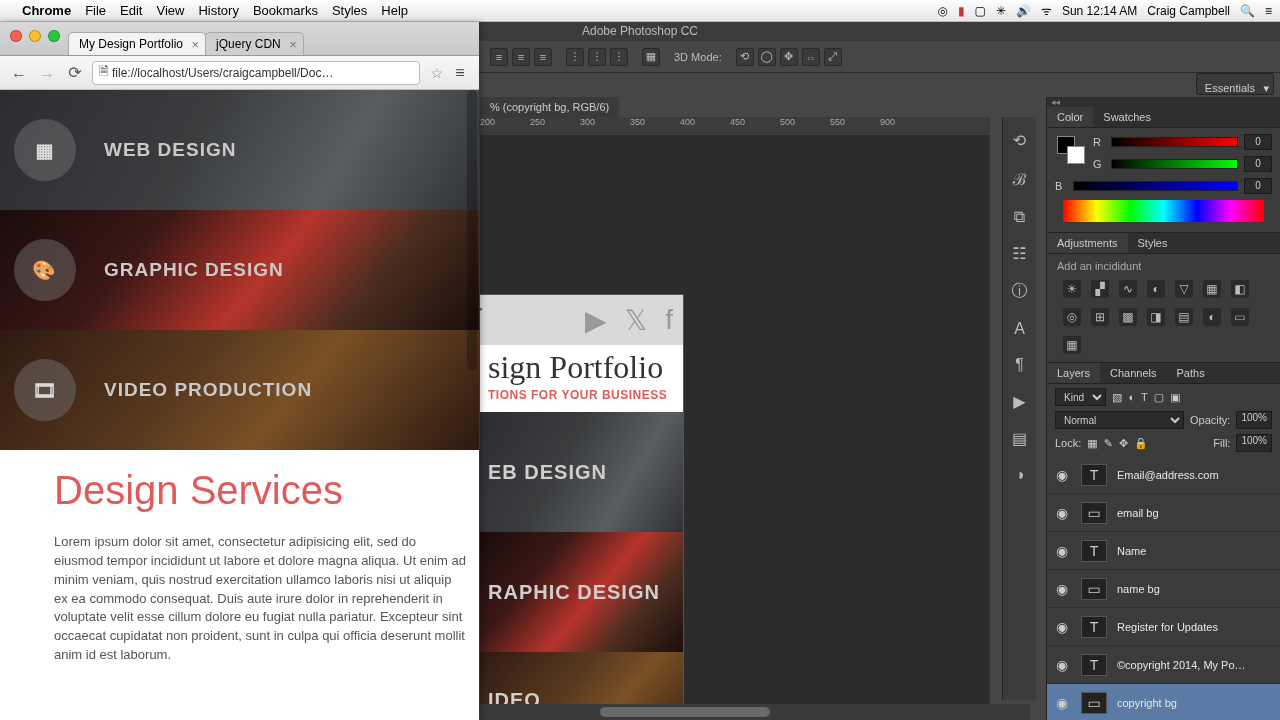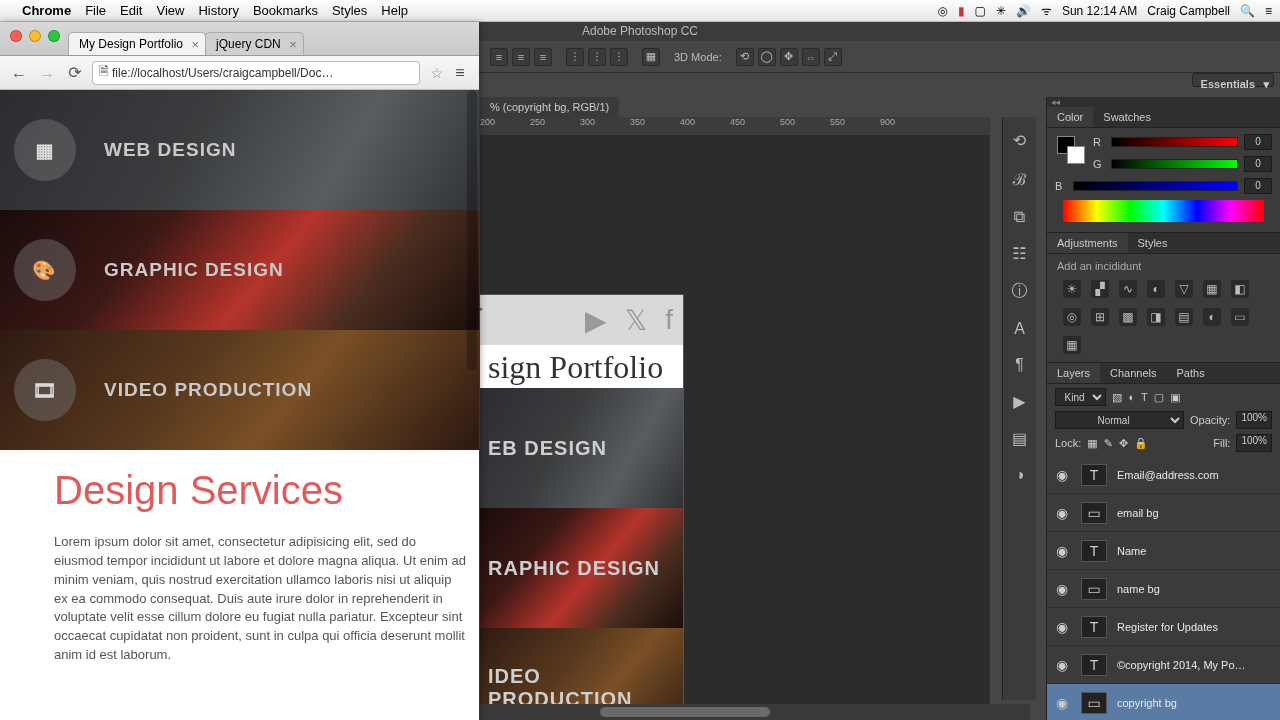--- a/index.html
+++ b/index.html
@@ -43,21 +43,21 @@
   
   .resize-handle { position:absolute; top:300px; left:473px; width:18px; height:14px; z-index:6; color:#000; font-size:12px; }
   .resize-handle::before{content:"↔"; font-weight:bold;}
 
   
   .ps { position:absolute; top:22px; left:0; width:1280px; height:698px; background:#464646; z-index:1; }
   .ps-titlebar { height:19px; background:#3b3b3b; color:#bbb; font-size:12px; text-align:center; line-height:19px; }
   .ps-options { height:32px; background:#464646; border-bottom:1px solid #2a2a2a; display:flex; align-items:center; padding-left:490px; gap:14px; color:#bbb; font-size:11px; }
   .ps-options .btn { width:18px; height:18px; background:#3a3a3a; border:1px solid #2a2a2a; border-radius:2px; display:flex; align-items:center; justify-content:center; }
   .ps-options .group { display:flex; gap:4px; }
-  .ps-workspace { position:absolute; top:51px; right:6px; height:14px; background:#3a3a3a; border:1px solid #222; border-radius:3px; padding:8px 18px 0 8px; font-size:11px; color:#ccc; display:flex; align-items:center;font-weight:bold; }
+  .ps-workspace { position:absolute; top:51px; right:6px; height:22px; background:#3a3a3a; border:1px solid #222; border-radius:3px; padding:8px 18px 0 8px; font-size:11px; color:#ccc; display:flex; align-items:center; }
   .ps-workspace::after{content:"▾"; position:absolute; right:4px;}
   .ps-doc-tab { position:absolute; top:75px; left:480px; height:20px; background:#3a3a3a; color:#ccc; font-size:11px; padding:0 10px; display:flex; align-items:center; }
   .ps-ruler-h { position:absolute; top:95px; left:0; right:290px; height:18px; background:#3c3c3c; color:#aaa; font-size:9px; display:flex; align-items:flex-start; padding-left:480px; overflow:hidden; }
   .ps-ruler-h span { width:50px; display:inline-block; text-align:left; }
 
   .ps-canvas { position:absolute; top:113px; left:480px; width:510px; height:575px; background:#2c2c2c; overflow:hidden; }
   .canvas-content { position:absolute; top:160px; left:0; width:203px; background:#fff; box-shadow:0 0 0 1px #555; }
   .social-bar { height:50px; background:#d9d9d9; display:flex; align-items:center; justify-content:flex-end; gap:18px; padding-right:10px; color:#999; font-size:28px; }
   .canv-title { padding:4px 0 2px 8px; font-family:Georgia,serif; font-size:32px; color:#333; }
   .canv-sub { padding:0 0 10px 8px; font-size:12px; font-weight:600; color:#e15a5a; letter-spacing:.5px; }
@@ -83,21 +83,21 @@
   .color-spectrum { height:22px; margin:0 8px 6px 8px; background:linear-gradient(to right,#f00,#ff0,#0f0,#0ff,#00f,#f0f,#f00); }
 
   .adj-panel { border-top:1px solid #222; }
   .adj-panel .hint { padding:6px 10px; color:#aaa; }
   .adj-icons { display:flex; flex-wrap:wrap; gap:10px; padding:2px 16px 8px 16px; }
   .adj-icons span { width:18px; height:18px; background:#2a2a2a; border-radius:2px; display:flex; align-items:center; justify-content:center; font-size:12px; color:#bbb; }
 
   .layers-panel { flex:1; border-top:1px solid #222; display:flex; flex-direction:column; }
   .layer-controls { padding:4px 8px; display:flex; flex-direction:column; gap:5px; }
   .lc-row { display:flex; align-items:center; gap:6px; }
-  .lc-row select,.lc-row .field { background:#2a2a2a; border:1px solid #1a1a1a; color:#ccc; font-size:10px; height:18px; padding:0 4px;text-align:center; }
+  .lc-row select,.lc-row .field { background:#2a2a2a; border:1px solid #1a1a1a; color:#ccc; font-size:10px; height:18px; padding:0 4px; }
   .lc-row .spacer{flex:1}
   .layer-list { flex:1; overflow:auto; }
   .layer-row { display:flex; align-items:center; height:38px; border-bottom:1px solid #2e2e2e; padding:0 6px; gap:10px; }
   .layer-row.selected { background:#5a7ba3; }
   .eye { font-size:14px; color:#ccc; width:18px; text-align:center; }
   .thumb { width:26px; height:22px; background:#222; border:1px solid #555; display:flex; align-items:center; justify-content:center; font-size:14px; color:#ccc; }
   .layer-name { font-size:11px; color:#e8e8e8; white-space:nowrap; overflow:hidden; text-overflow:ellipsis; }
 
   
   .ps-hscroll { position:absolute; bottom:0; left:480px; right:250px; height:16px; background:#3a3a3a; display:flex; align-items:center; }
@@ -152,41 +152,42 @@
       <div class="btn">⟲</div>
       <div class="btn">◯</div>
       <div class="btn">✥</div>
       <div class="btn">⇔</div>
       <div class="btn">⤢</div>
     </div>
   </div>
   <div class="ps-workspace">
       <span>Essentials</span>
     </div>
-  <div class="ps-doc-tab">% (copyright bg, RGB/1)</div>
+  <div class="ps-doc-tab">% (copyright bg, RGB/6)</div>
   <div class="ps-ruler-h">
     <span>200</span>
       <span>250</span>
       <span>300</span>
       <span>350</span>
       <span>400</span>
       <span>450</span>
       <span>500</span>
       <span>550</span>
       <span>900</span>
   </div>
 
   <div class="ps-canvas">
     <div class="canvas-content">
       <div class="social-bar">
         <span>▶</span>
         <span>𝕏</span>
         <span>f</span>
       </div>
       <div class="canv-title">sign Portfolio</div>
+      <div class="canv-sub">TIONS FOR YOUR BUSINESS</div>
       <div class="canv-svc sv1">EB DESIGN</div>
       <div class="canv-svc sv2">RAPHIC DESIGN</div>
       <div class="canv-svc sv3">IDEO PRODUCTION</div>
     </div>
   </div>
 
   <div class="ps-midtools">
     <span>⟲</span>
     <span>ℬ</span>
     <span>⧉</span>

